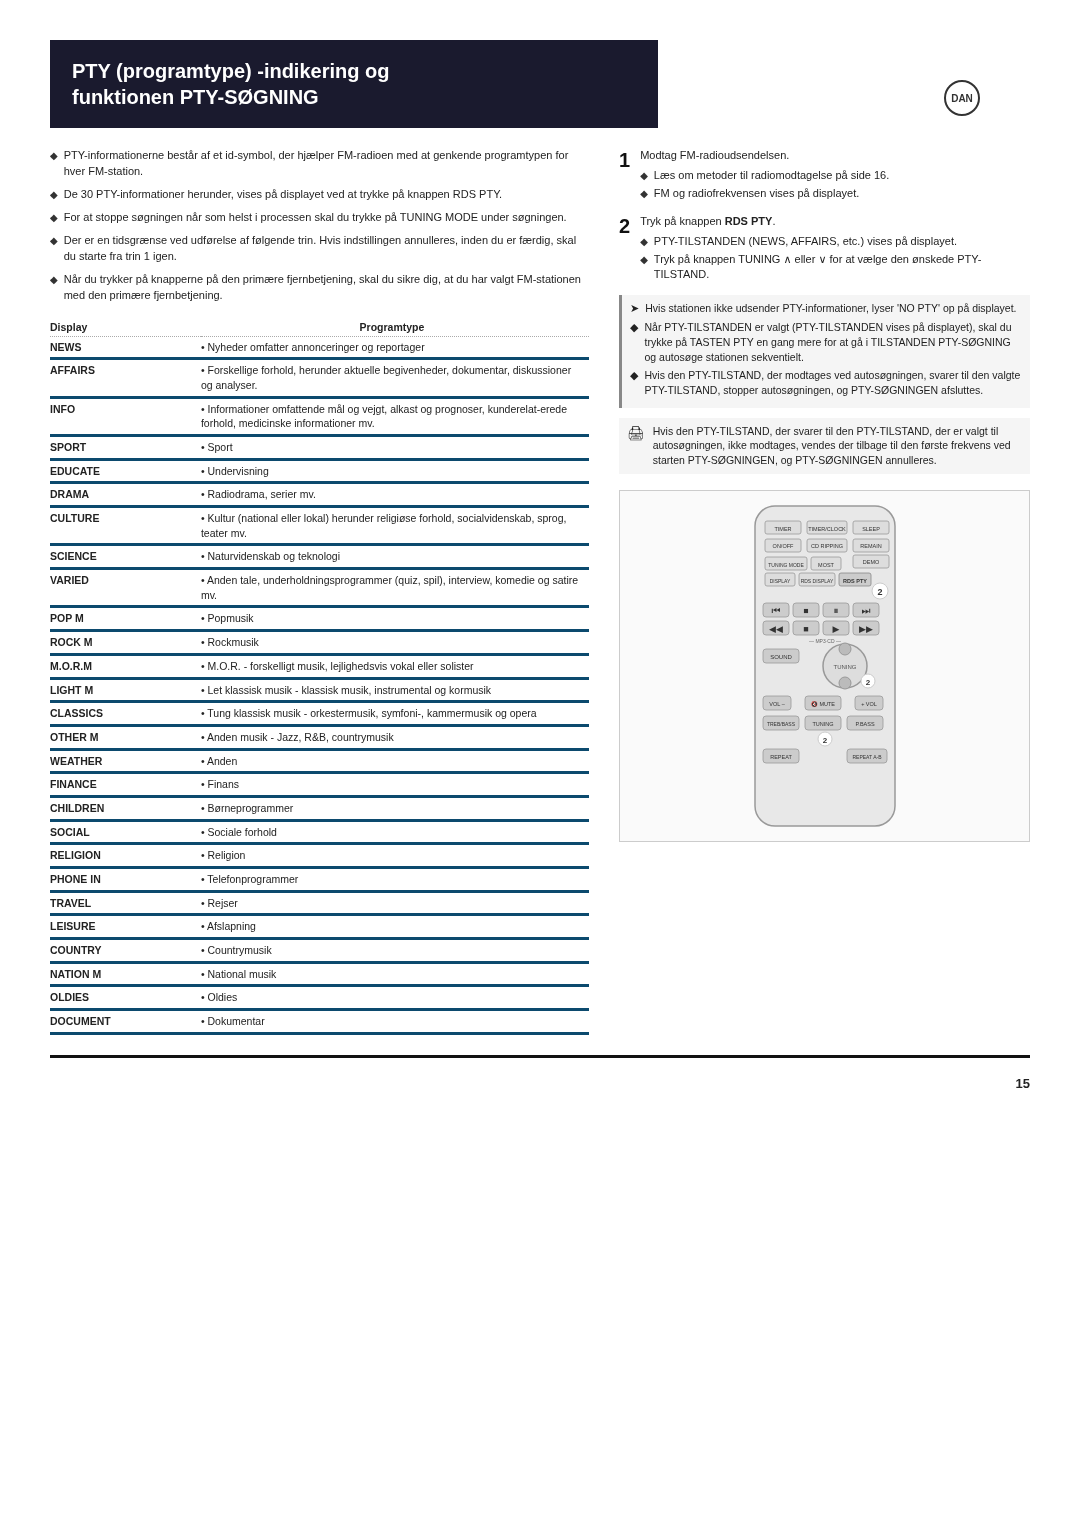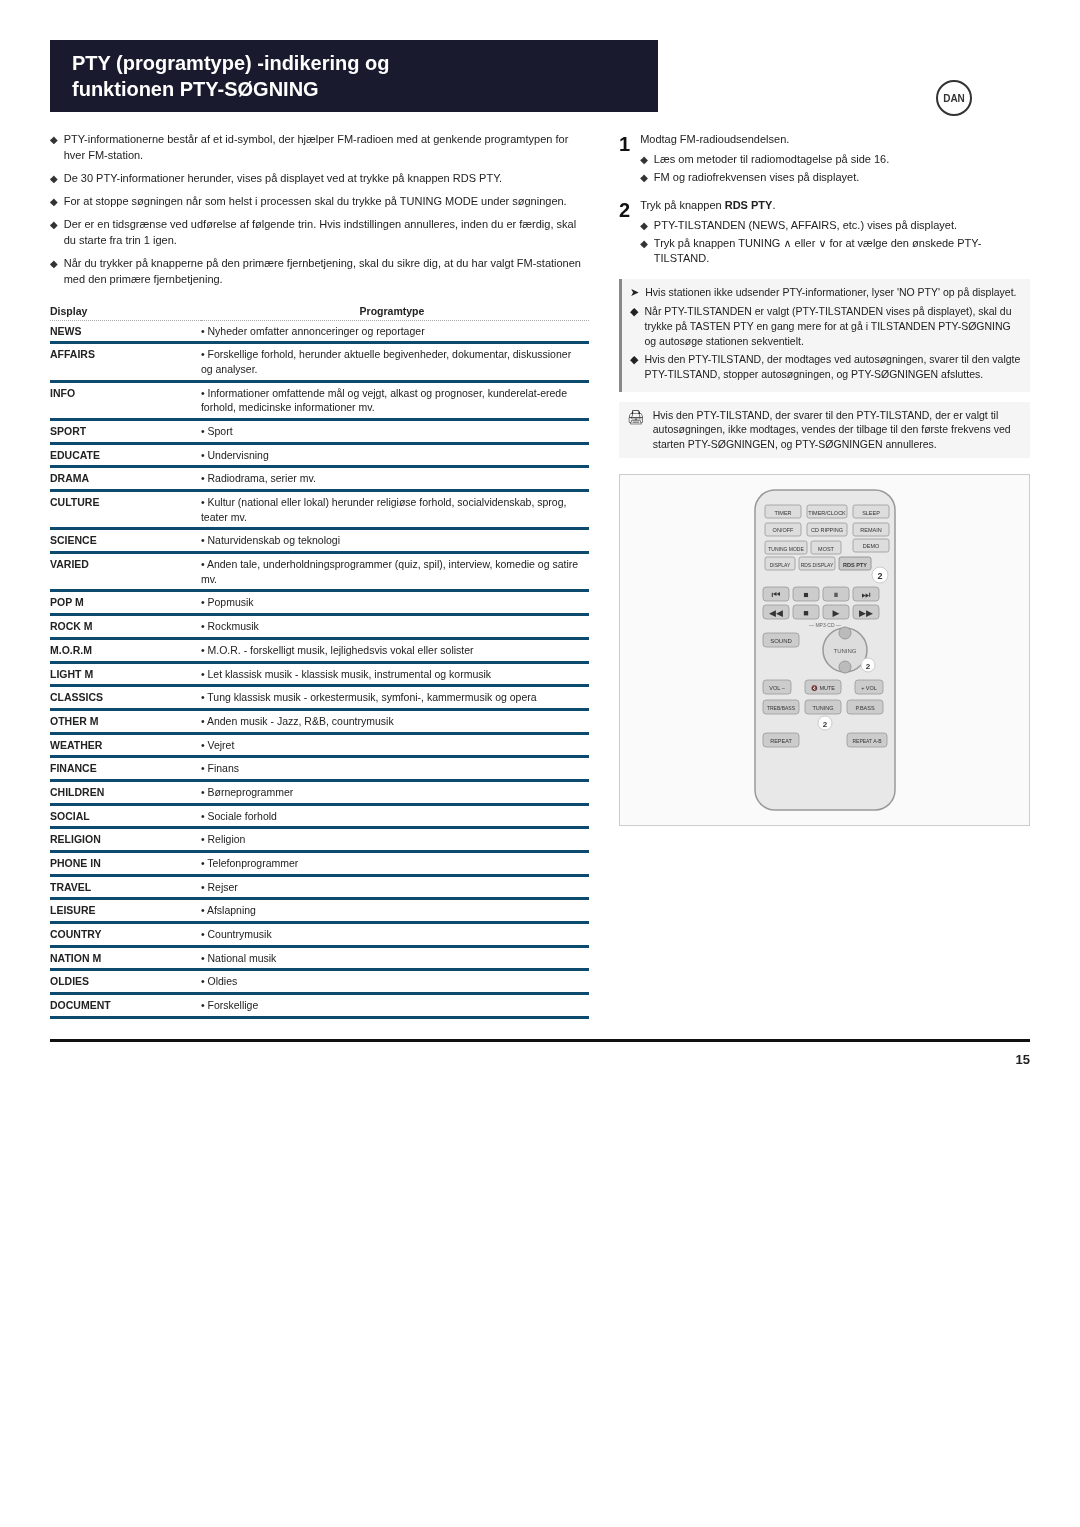--- a/index.html
+++ b/index.html
@@ -16,35 +16,35 @@
     .page-container {
       display: flex;
       flex-direction: column;
       width: 100%;
     }
 
     
     .header-box {
       background: #1a1a2e;
       color: #fff;
-      padding: 10px 22px;
+      padding: 18px 22px;
       margin-bottom: 20px;
       width: 62%;
     }
     .header-box h1 {
       font-size: 20px;
       font-weight: bold;
       line-height: 1.3;
       color: #fff;
     }
 
     
     .dan-badge {
       position: absolute;
-      right: 58px;
+      right: 50px;
       top: 40px;
       border: 2px solid #333;
       border-radius: 50%;
       width: 36px;
       height: 36px;
       display: flex;
       align-items: center;
       justify-content: center;
       font-size: 10px;
       font-weight: bold;
@@ -208,21 +208,21 @@
       align-items: center;
     }
 
     
     .page-number {
       text-align: right;
       font-size: 13px;
       font-weight: bold;
       margin-top: 20px;
       border-top: 3px solid #111;
-      padding-top: 10px;
+      padding-top: 18px;
       width: 100%;
     }
 
   </style>
 </head>
 <body>
 
 <div class="page-container" style="position:relative;">
 
   <div class="dan-badge">
@@ -326,21 +326,21 @@
             <tr>
               <td class="col-display">CLASSICS</td>
               <td class="col-program">• Tung klassisk musik - orkestermusik, symfoni-, kammermusik og opera</td>
             </tr>
             <tr>
               <td class="col-display">OTHER M</td>
               <td class="col-program">• Anden musik - Jazz, R&amp;B, countrymusik</td>
             </tr>
             <tr>
               <td class="col-display">WEATHER</td>
-              <td class="col-program">• Vejret</td>
+              <td class="col-program">• Anden</td>
             </tr>
             <tr>
               <td class="col-display">FINANCE</td>
               <td class="col-program">• Finans</td>
             </tr>
             <tr>
               <td class="col-display">CHILDREN</td>
               <td class="col-program">• Børneprogrammer</td>
             </tr>
             <tr>
@@ -370,21 +370,21 @@
             <tr>
               <td class="col-display">NATION M</td>
               <td class="col-program">• National musik</td>
             </tr>
             <tr>
               <td class="col-display">OLDIES</td>
               <td class="col-program">• Oldies</td>
             </tr>
             <tr>
               <td class="col-display">DOCUMENT</td>
-              <td class="col-program">• Forskellige</td>
+              <td class="col-program">• Dokumentar</td>
             </tr>
           </tbody>
       </table>
 
     </div>
 
     <div class="right-col">
 
 
       <div class="numbered-step">

